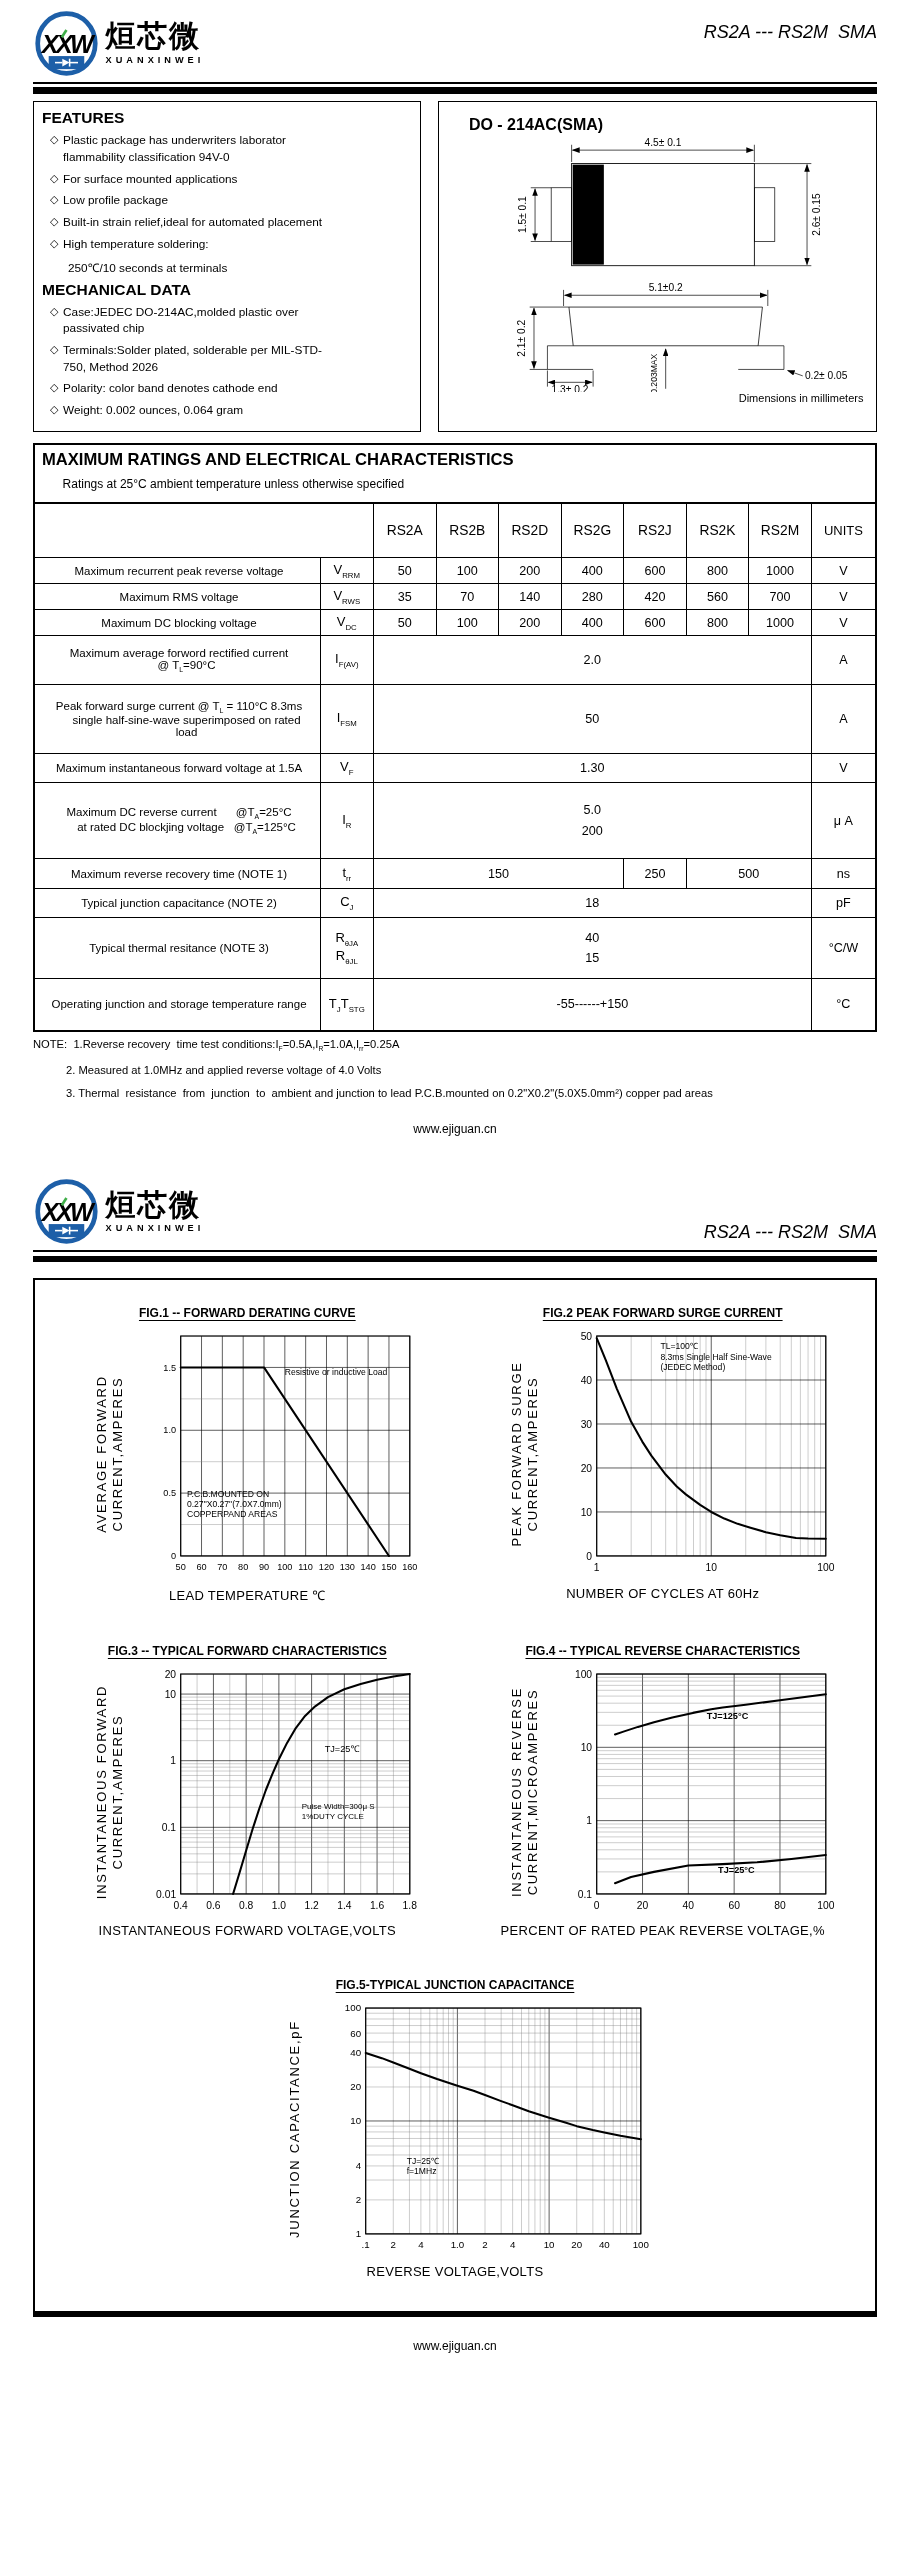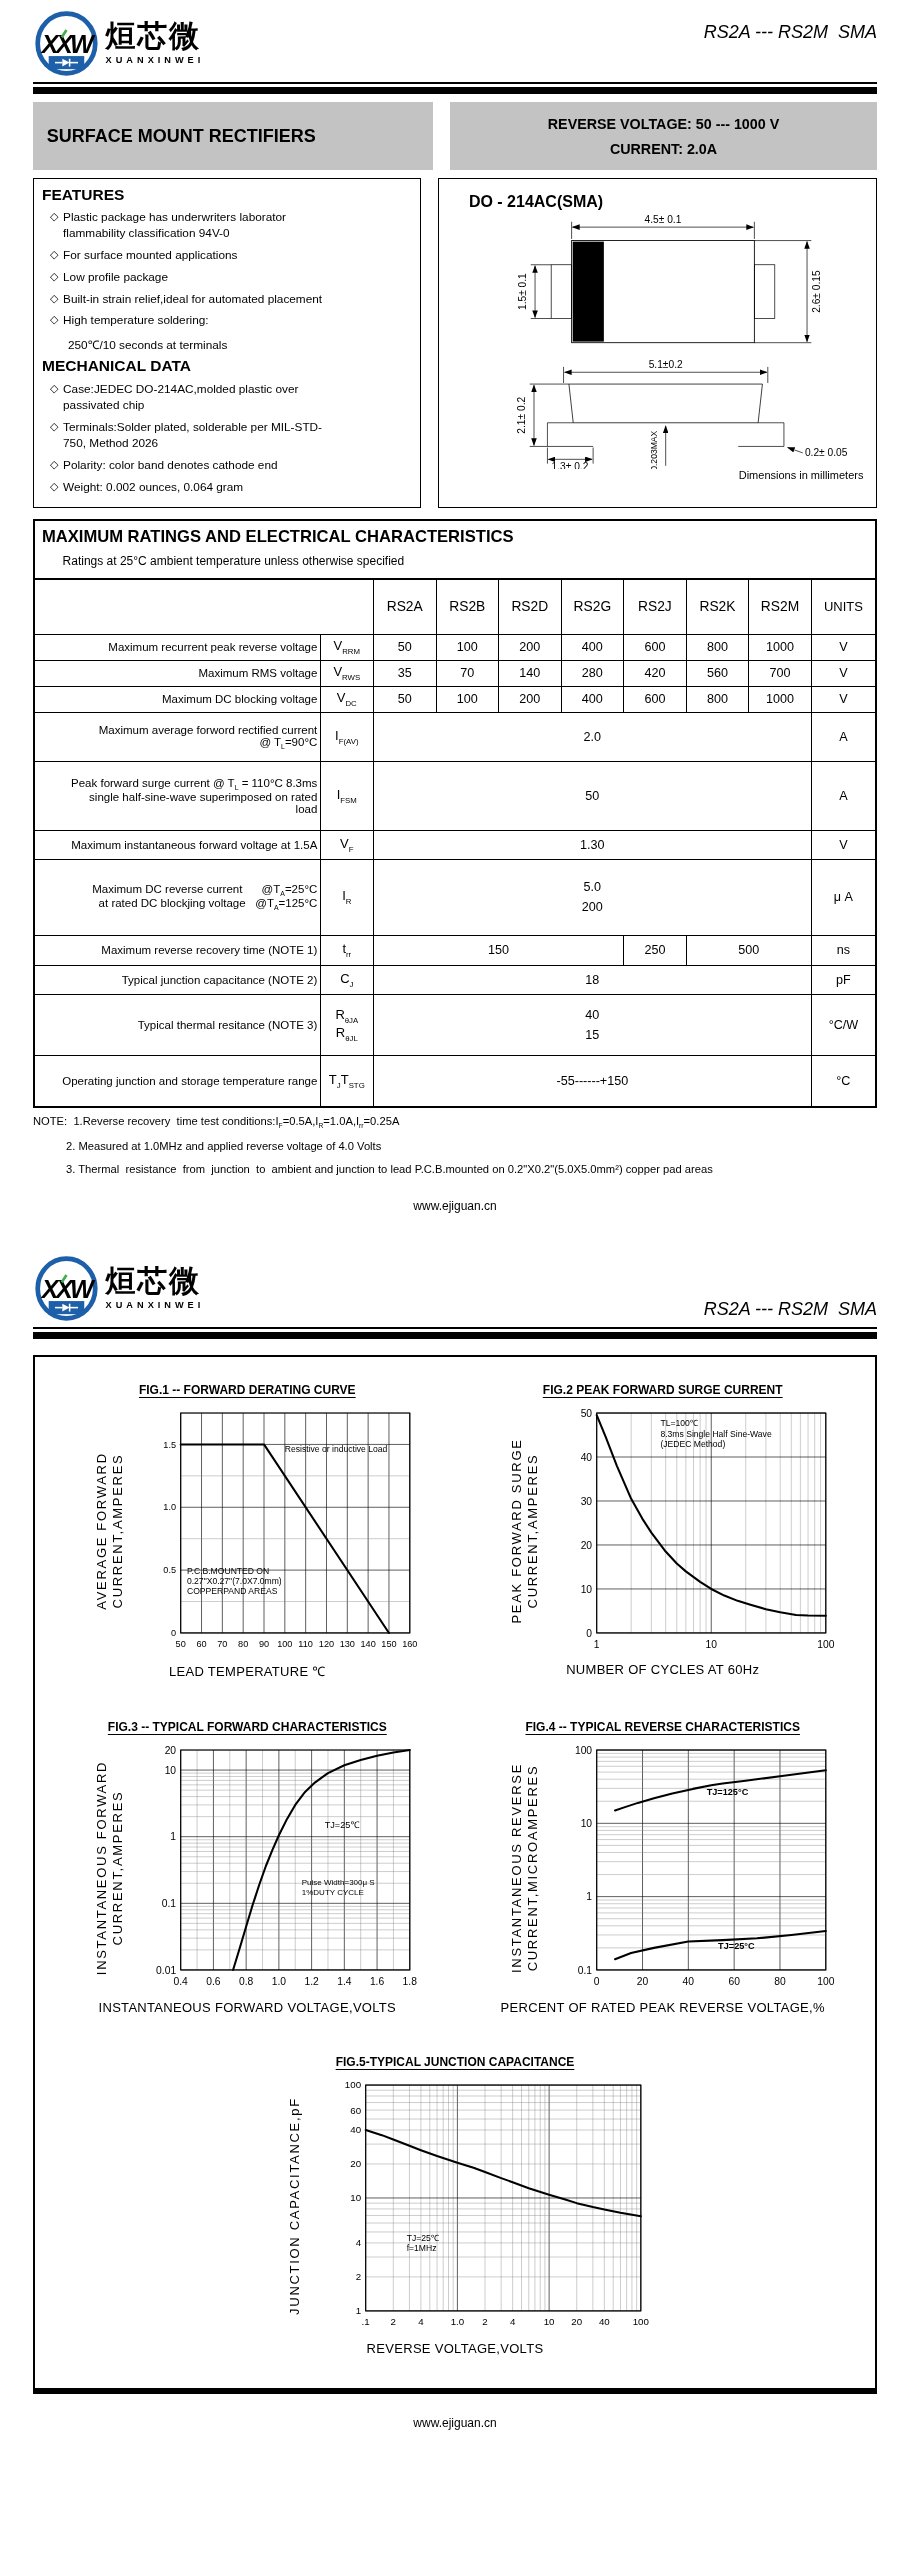--- a/index.html
+++ b/index.html
@@ -38,21 +38,21 @@
   .pkgnote{text-align:right;font-size:11px;margin:0 5.7px 4.6px 0}
   
   .rtit{border:2.3px solid #000;border-bottom-width:0;margin-top:11px;padding:5.7px 6.9px 10.3px}
   .rt1{font-size:16.6px;font-weight:bold}
   .rt2{font-size:12px;margin:6.9px 0 0 20.7px}
   table{width:100%;border-collapse:collapse;table-layout:fixed;border:2.3px solid #000}
   th,td{border:1.4px solid #000;padding:1.1px 2.3px;font-weight:normal;vertical-align:middle}
   th.dev{font-size:13.8px}
   th.un{font-size:13px}
   thead tr{height:55px}
-  td.param{font-size:11.5px;text-align:right;padding-left:5.7px}
+  td.param{font-size:11.5px;text-align:center;padding-left:5.7px}
   .pline{white-space:pre-wrap}
   .pline.ind{padding-left:15px}
   td.sym{font-size:13px;text-align:center}
   td.val{font-size:12.6px;text-align:center}
   td.unit{font-size:12.6px;text-align:center}
   sub{font-size:60%}
   .vline{margin:6.3px 0}
   .vline:only-child{margin:0}
   .notes{margin-top:6.9px;font-size:11.2px;line-height:1.2}
   .note{margin-bottom:9.8px;white-space:pre-wrap}
@@ -88,27 +88,20 @@
       <div>
         <div class="cn">烜芯微</div>
         <div class="en">XUANXINWEI</div>
       </div>
     </div>
     <div class="ptitle">RS2A --- RS2M  SMA</div>
   </div>
   <div class="rule1"></div>
   <div class="rule2"></div>
 
-  <div class="grayrow">
-    <div class="gray gleft">SURFACE MOUNT RECTIFIERS</div>
-    <div class="gray gright">
-      <div>REVERSE VOLTAGE: 50 --- 1000 V</div>
-      <div>CURRENT: 2.0A</div>
-    </div>
-  </div>
 
   <div class="crow">
     <div class="box fbox">
       <div class="btitle">FEATURES</div>
       <div>
           <div class="feat">
             <span class="dia">◇</span>
             <span class="ftext">Plastic package has underwriters laborator<br>flammability classification 94V-0</span>
           </div>
           <div class="feat">

